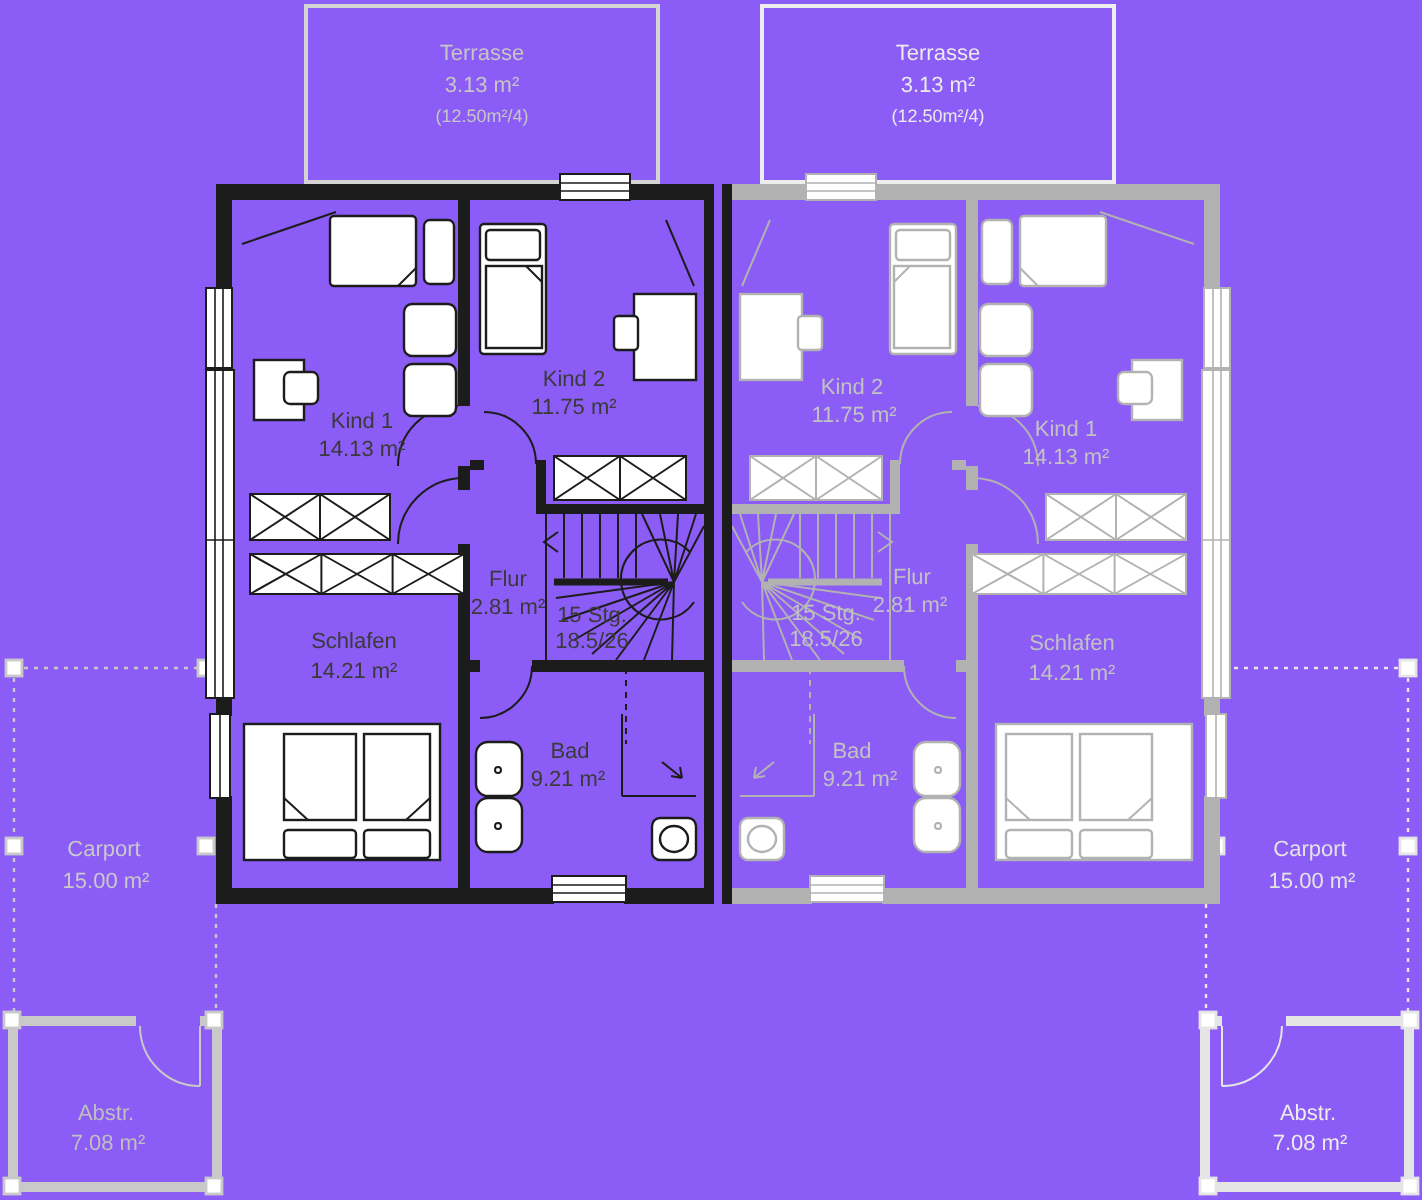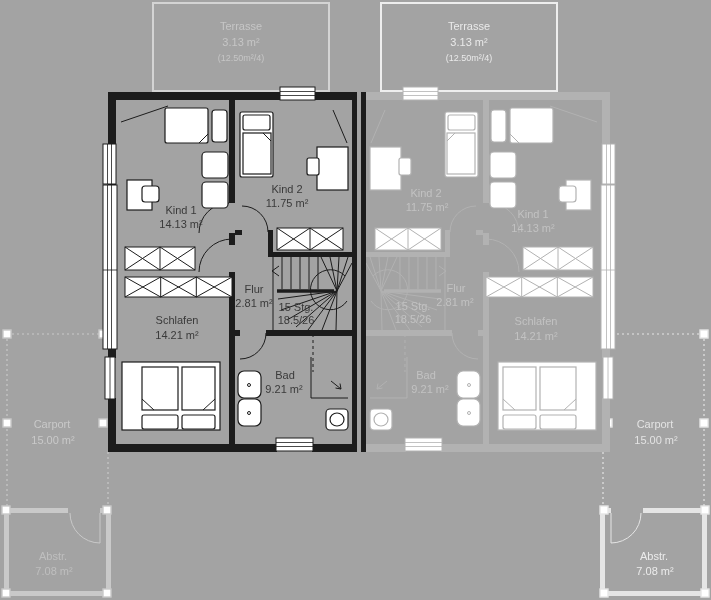--- a/index.html
+++ b/index.html
@@ -1,17 +1,17 @@
 <!DOCTYPE html>
 <html><head>
 <meta charset="utf-8">
 <title>Grundriss</title>
 <style>
   html,body{margin:0;padding:0;background:#fff;}
-  .plan-wrap{width:711px;height:600px;position:relative;background:#a3a3a3;overflow:hidden;}
+  .plan-wrap{width:711px;height:600px;position:relative;background:#8b5cf6;overflow:hidden;}
   svg{display:block;}
   
   .w{fill:currentColor;}
   .thin{fill:none;stroke:currentColor;stroke-width:1;}
   .bold{fill:none;stroke:currentColor;stroke-width:3.5;}
   .dash{stroke-dasharray:3 3;}
   .win{fill:#fff;stroke:currentColor;stroke-width:1;}
   .winl{fill:none;stroke:currentColor;stroke-width:.8;}
   .furn{fill:#fff;stroke:currentColor;stroke-width:1.2;}
   .xfill{fill:#fff;}

